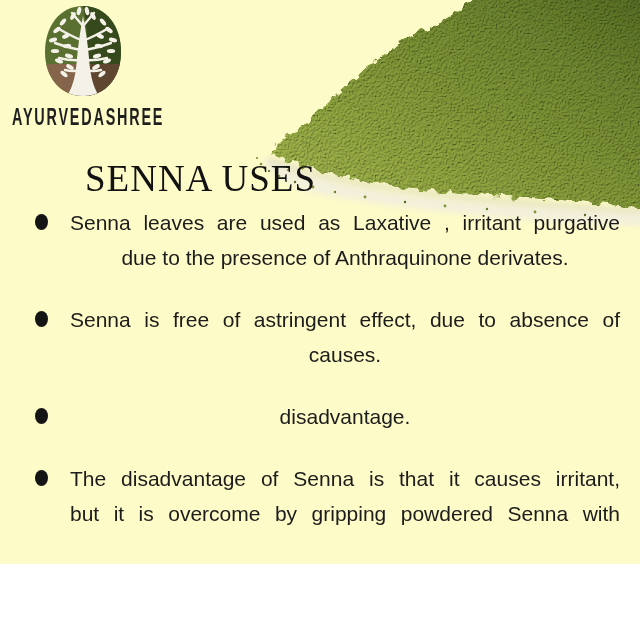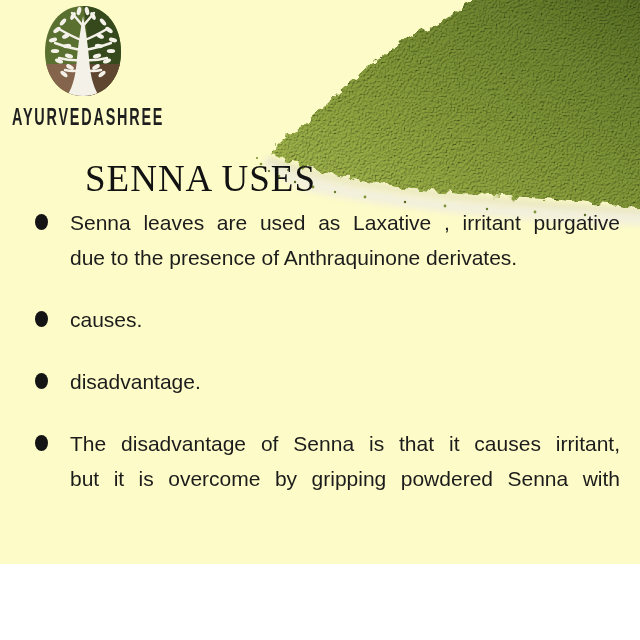--- a/index.html
+++ b/index.html
@@ -47,21 +47,21 @@
   }
   .dot{
     flex:0 0 13px;width:13px;height:16px;margin:9px 22px 0 0;
     background:#141414;border-radius:50%;
   }
   .txt{
     flex:1 1 auto;
     font-size:21px;line-height:35px;
     color:var(--body-text,#1C1C1C);
   }
-  .txt .line{text-align:left;}
+  .txt .line{text-align:center;}
   .txt .line.j{text-align:justify;text-align-last:justify;}
 </style>
 </head>
 <body>
 
 <div class="canvas">
 
   <svg class="powder-svg" viewBox="0 0 385 228" width="385" height="228" aria-hidden="true">
     <defs>
       <linearGradient id="pg" x1="0" y1="1" x2="1" y2="0">
@@ -186,20 +186,21 @@
       <li class="use-item">
         <span class="dot"></span>
         <span class="txt">
           <div class="line j">Senna leaves are used as Laxative , irritant purgative</div>
           <div class="line">due to the presence of Anthraquinone derivates.</div>
         </span>
       </li>
       <li class="use-item">
         <span class="dot"></span>
         <span class="txt">
+          <div class="line j">Senna is free of astringent effect, due to absence of</div>
           <div class="line">causes.</div>
         </span>
       </li>
       <li class="use-item">
         <span class="dot"></span>
         <span class="txt">
           <div class="line">disadvantage.</div>
         </span>
       </li>
       <li class="use-item">

